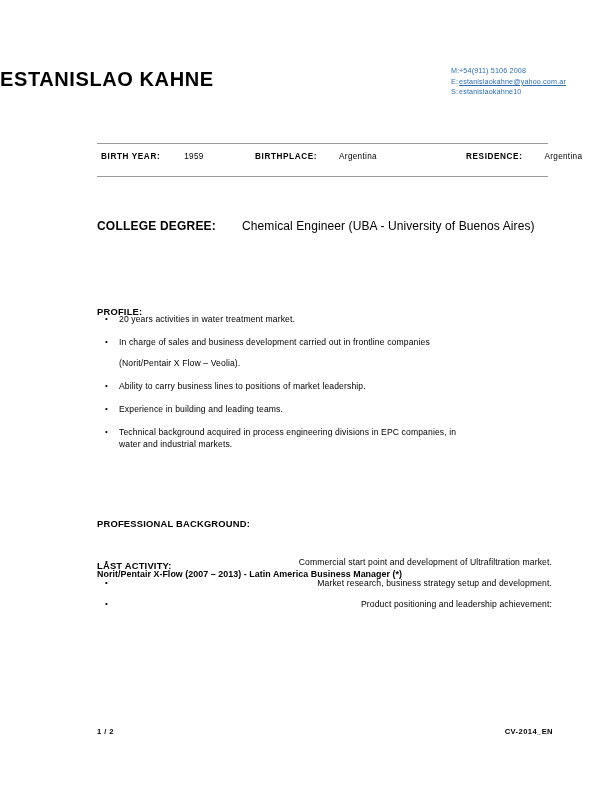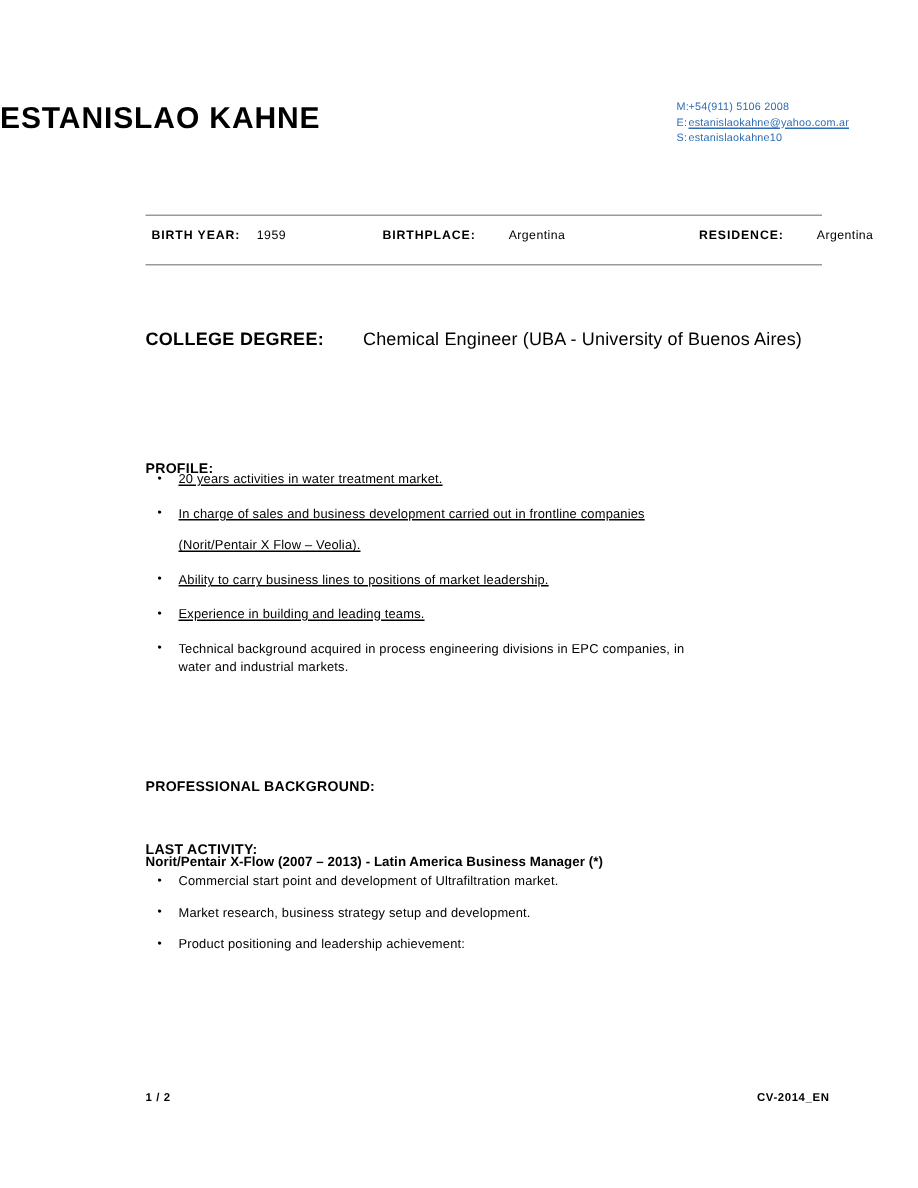--- a/index.html
+++ b/index.html
@@ -76,21 +76,21 @@
   }
   .inforow .lbl {
     font-weight: bold;
     letter-spacing: 0.6px;
   }
   .info-cell {
     position: absolute;
     top: 0;
   }
   .cell-birthyear { left: 4px; }
-  .cell-birthyear .val { margin-left: 11px; }
+  .cell-birthyear .val { margin-left: 24px; }
   .cell-birthplace { left: 158px; }
   .cell-birthplace .val { margin-left: 22px; }
   .cell-residence { left: 328px; padding-left: 41px; }
   .cell-residence .val { margin-left: 22px; }
 
   
   .degree {
     position: absolute;
     left: 97px;
     top: 219px;
@@ -129,42 +129,42 @@
     white-space: nowrap;
   }
 
   
   .bullets {
     position: absolute;
     left: 97px;
     width: 455px;
   }
   #profile-bullets { top: 313px; }
-  #activity-bullets { top: 581px; }
+  #activity-bullets { top: 556px; text-align: right; }
 
   .bullet {
     position: relative;
     padding-left: 22px;
     font-size: 8.6px;
     line-height: 12.2px;
     letter-spacing: 0.12px;
   }
   .bullet::before {
     content: "\2022";
     position: absolute;
     left: 8px;
     top: 0;
     font-size: 8px;
     line-height: 12.2px;
   }
   .bullet .l2 {
     display: block;
   }
   
-  .gap-lg { margin-bottom: 10.5px; text-decoration: underline; }
+  .gap-lg { margin-bottom: 10.5px; }
   .gap-md { margin-bottom: 9px; }
   .wrap-loose .l2 { margin-top: 9.5px; }
   .wrap-tight .l2 { margin-top: 0.5px; }
 
   
   .footer {
     position: absolute;
     left: 97px;
     top: 727px;
     width: 456px;

